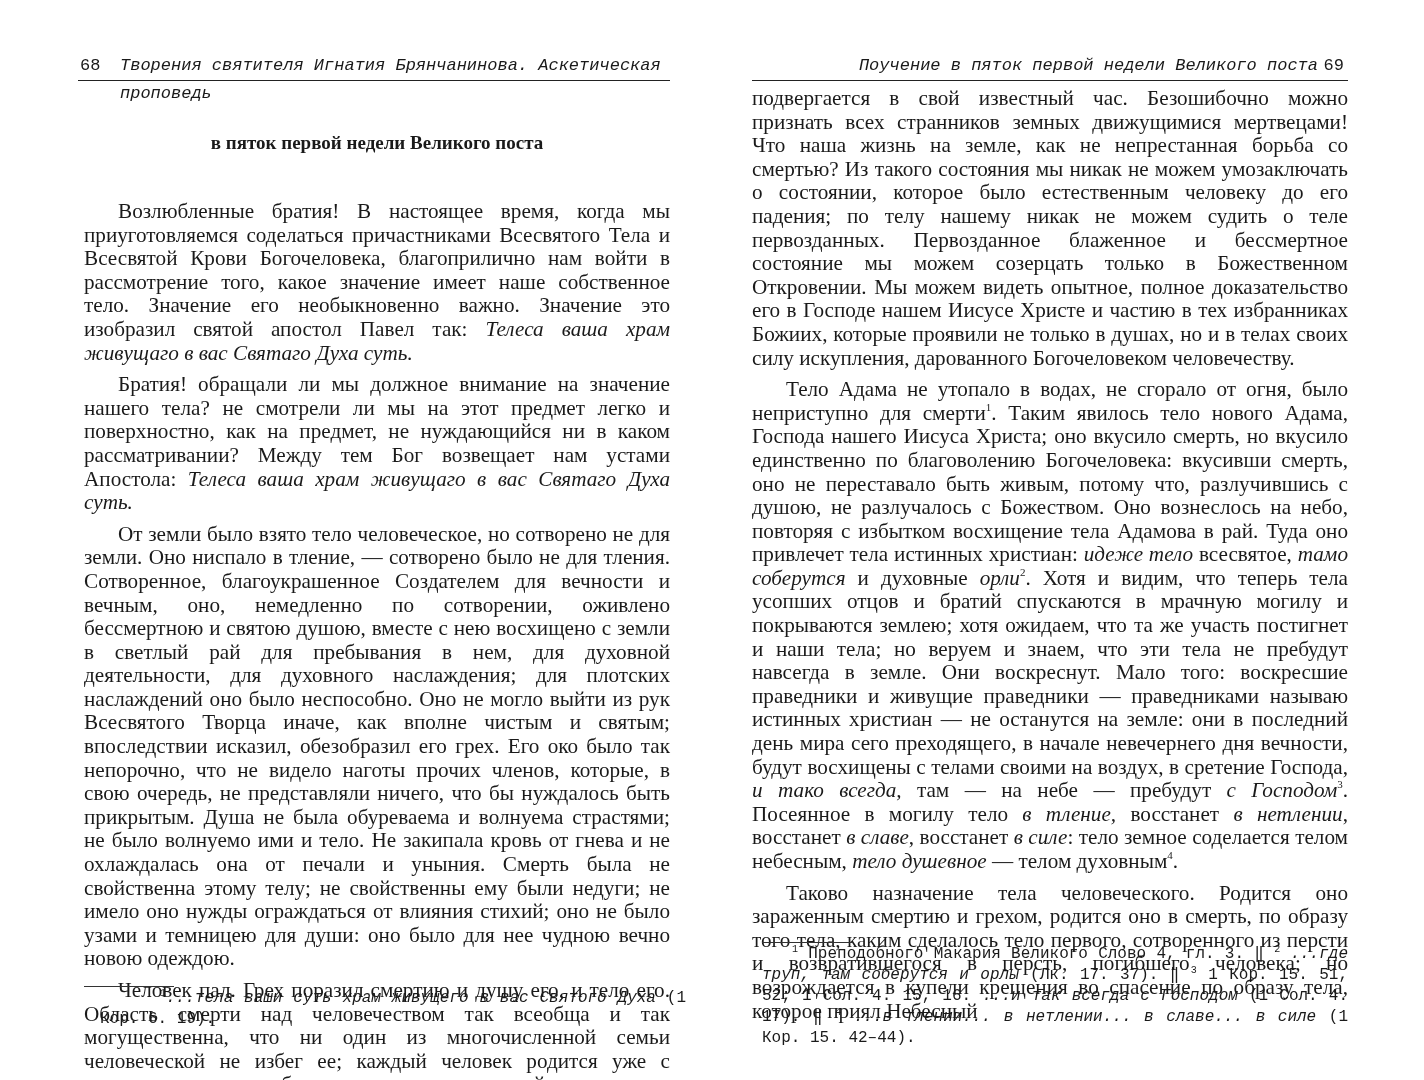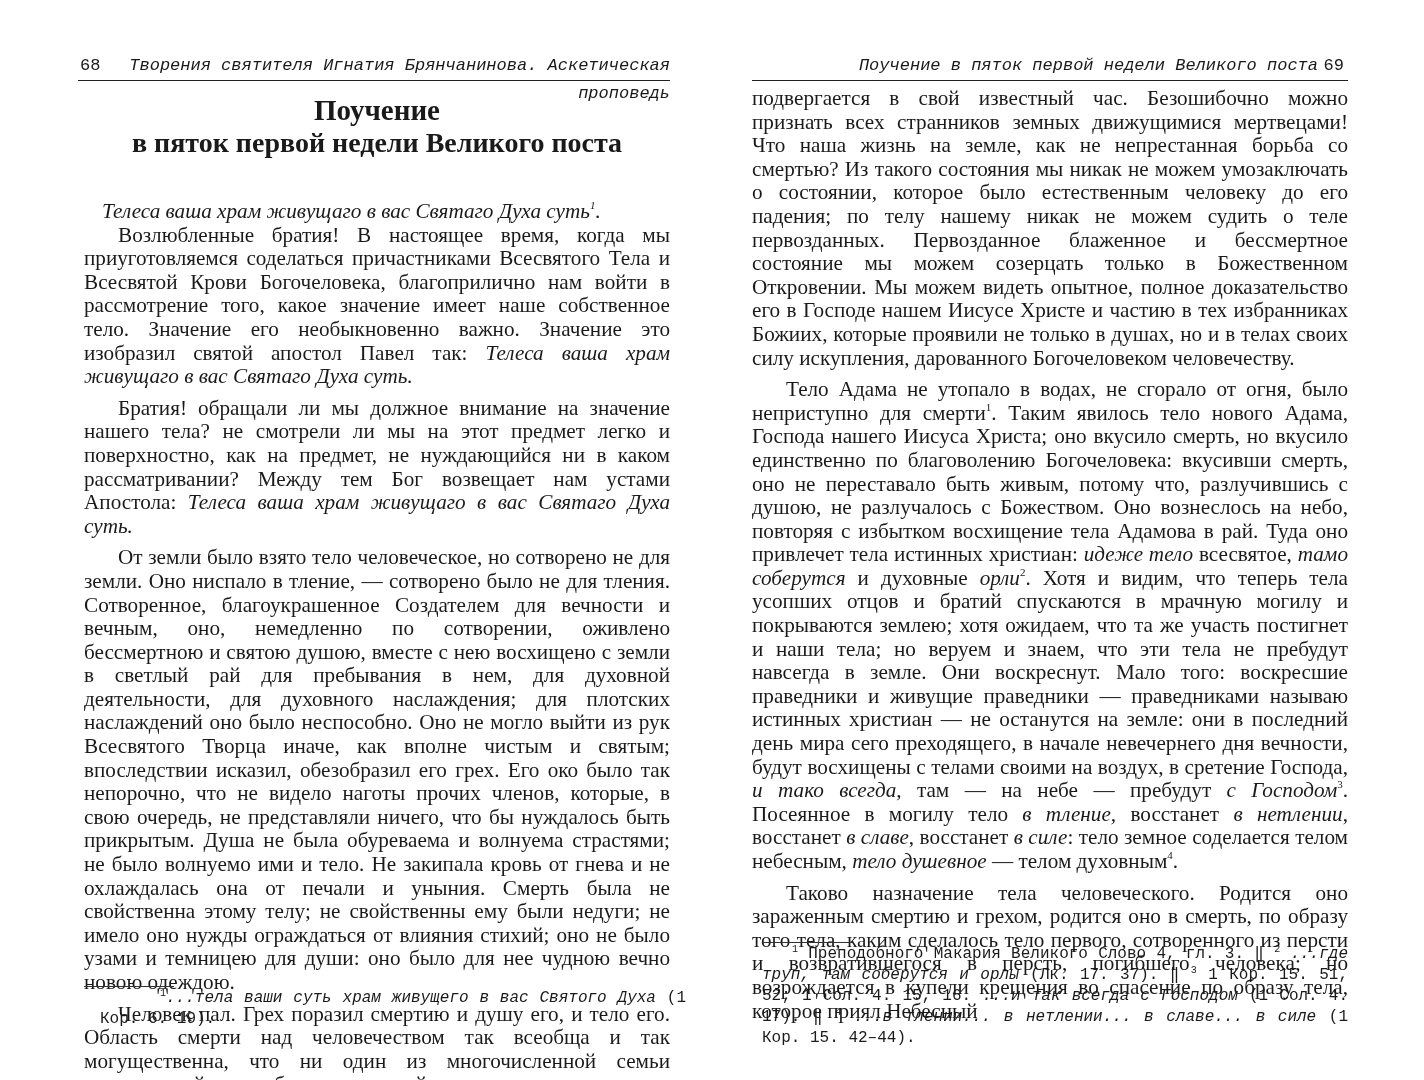--- a/index.html
+++ b/index.html
@@ -9,32 +9,32 @@
   .page-left { left: 0; width: 712px; }
   .page-right { left: 712px; width: 712px; }
 
   .running-head { position: absolute; top: 52px; height: 28px; font-size: 17px;
                   line-height: 28px; border-bottom: 1.5px solid #222; font-family: Liberation Mono, monospace; }
   .page-left .running-head { left: 78px; width: 592px; }
   .page-right .running-head { left: 40px; width: 596px; }
   .folio { font-style: normal; font-size: 17px; }
   .rh-title { font-style: italic; }
   .page-left .folio { position: absolute; left: 2px; }
-  .page-left .rh-title { position: absolute; left: 42px; text-align: right; }
+  .page-left .rh-title { position: absolute; left: 42px; }
   .page-right .folio { position: absolute; right: 4px; }
   .page-right .rh-title { position: absolute; left: 0; right: 30px; text-align: right; }
 
   .text-block { position: absolute; font-size: 21.2px; line-height: 23.6px; text-align: justify; }
   .page-left .text-block { left: 84px; width: 586px; }
   .page-right .text-block { left: 40px; width: 596px; top: 87px; }
 
   .title-main { position: absolute; left: 84px; width: 586px; top: 92px; text-align: center;
                 font-weight: bold; font-size: 29px; line-height: 36px; }
   .title-sub { position: absolute; left: 84px; width: 586px; top: 128px; text-align: center;
-               font-weight: bold; font-size: 28px; line-height: 30px; }
+               font-weight: bold; font-size: 19px; line-height: 30px; }
   .title-sub2 { position: absolute; left: 84px; width: 586px; top: 166px; text-align: center;
                 font-weight: bold; font-size: 21px; line-height: 30px; }
 
   .page-left .text-block { top: 200px; }
   .epigraph { font-style: italic; margin: 0 0 0 0; text-indent: 18px; }
   p { margin: 0; text-indent: 34px; }
   p.gap { margin-top: 8px; }
   p.noindent { text-indent: 0; }
   .it { font-style: italic; }
   sup { font-size: 11px; line-height: 0; vertical-align: 9px; }
@@ -51,25 +51,23 @@
 </style>
 </head>
 <body>
 
 <div class="page page-left">
   <div class="running-head">
     <span class="folio">68</span>
     <span class="rh-title">Творения святителя Игнатия Брянчанинова. Аскетическая проповедь</span>
   </div>
 
-  <div class="title-main">Поучение</div>
   <div class="title-sub">в пяток первой недели Великого поста</div>
 
   <div class="text-block">
-    <p class="epigraph"><span>Телеса ваша храм живущаго в вас Святаго Духа суть</span><sup>1</sup>.</p>
     <p><span>Возлюбленные братия! В настоящее время, когда мы приуготовляемся соделаться причастниками Всесвятого Тела и Всесвятой Крови Богочеловека, благоприлично нам войти в рассмотрение того, какое значение имеет наше собственное тело. Значение его необыкновенно важно. Значение это изобразил святой апостол Павел так: </span><span class="it">Телеса ваша храм живущаго в вас Святаго Духа суть.</span></p>
     <p class="gap"><span>Братия! обращали ли мы должное внимание на значение нашего тела? не смотрели ли мы на этот предмет легко и поверхностно, как на предмет, не нуждающийся ни в каком рассматривании? Между тем Бог возвещает нам устами Апостола: </span><span class="it">Телеса ваша храм живущаго в вас Святаго Духа суть.</span></p>
     <p class="gap">От земли было взято тело человеческое, но сотворено не для земли. Оно ниспало в тление, — сотворено было не для тления. Сотворенное, благоукрашенное Создателем для вечности и вечным, оно, немедленно по сотворении, оживлено бессмертною и святою душою, вместе с нею восхищено с земли в светлый рай для пребывания в нем, для духовной деятельности, для духовного наслаждения; для плотских наслаждений оно было неспособно. Оно не могло выйти из рук Всесвятого Творца иначе, как вполне чистым и святым; впоследствии исказил, обезобразил его грех. Его око было так непорочно, что не видело наготы прочих членов, которые, в свою очередь, не представляли ничего, что бы нуждалось быть прикрытым. Душа не была обуреваема и волнуема страстями; не было волнуемо ими и тело. Не закипала кровь от гнева и не охлаждалась она от печали и уныния. Смерть была не свойственна этому телу; не свойственны ему были недуги; не имело оно нужды ограждаться от влияния стихий; оно не было узами и темницею для души: оно было для нее чудною вечно новою одеждою.</p>
     <p class="gap">Человек пал. Грех поразил смертию и душу его, и тело его. Область смерти над человечеством так всеобща и так могущественна, что ни один из многочисленной семьи человеческой не избег ее; каждый человек родится уже с началом смерти в себе, может подвергнуться ей ежечасно во время земной жизни, и непременно</p>
   </div>
 
   <div class="fn-rule"></div>
   <div class="footnotes">
     <p><span class="fn-sup">1</span><span class="it">...тела ваши суть храм живущего в вас Святого Духа</span><span> (1 Кор. 6. 19).</span></p>
   </div>

